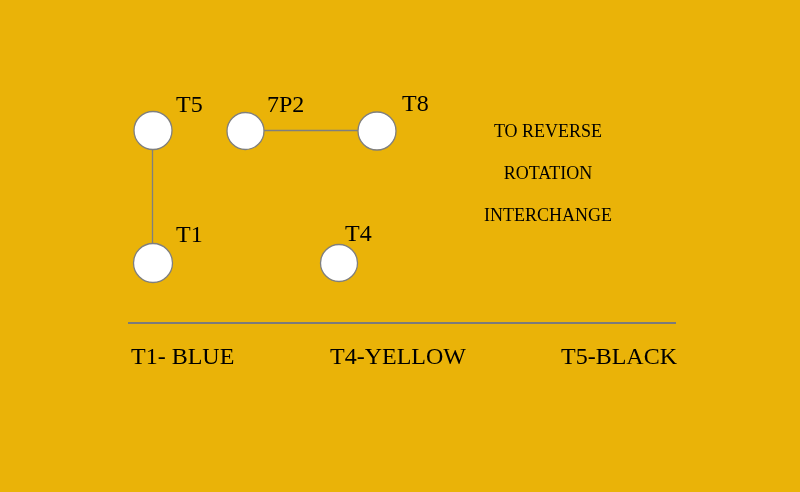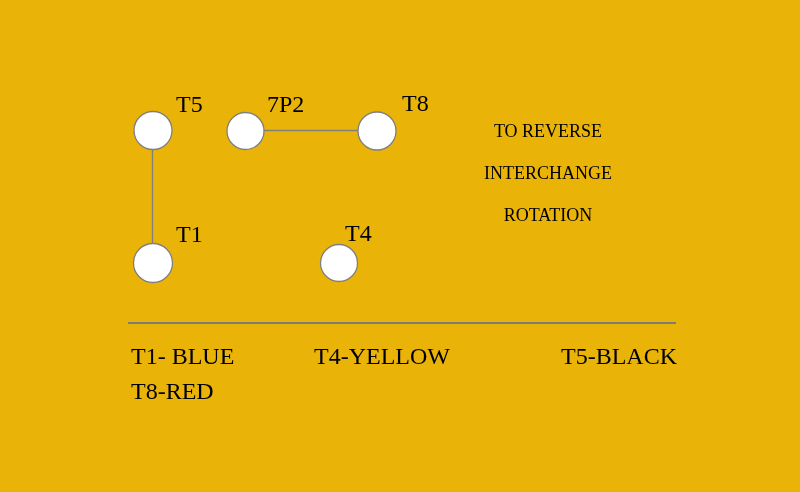--- a/index.html
+++ b/index.html
@@ -53,21 +53,21 @@
   }
   .legend-col {
     position: absolute;
     top: 339px;
     font-size: 24px;
     line-height: 35px;
     white-space: nowrap;
     color: #000000;
   }
   .legend-left   { left: 131px; text-align: left; }
-  .legend-middle { left: 314px; text-align: left; }
+  .legend-middle { left: 330px; text-align: left; }
   .legend-right  { right: 123px; text-align: center; }
 </style>
 </head>
 <body>
 
 <div class="stage">
 
   <svg class="diagram-svg" viewBox="0 0 800 492" xmlns="http://www.w3.org/2000/svg">
 
     <line x1="152.5" y1="149" x2="152.5" y2="244.5" stroke="#7f7f7f" stroke-width="1.3"></line>
@@ -81,29 +81,28 @@
   </svg>
 
   <div class="terminal-label" style="left:176px; top:92px;">T5</div>
   <div class="terminal-label" style="left:176px; top:222px;">T1</div>
   <div class="terminal-label" style="left:267px; top:92px;">7P2</div>
   <div class="terminal-label" style="left:402px; top:91px;">T8</div>
   <div class="terminal-label" style="left:345px; top:221px;">T4</div>
 
   <div class="note-block">
     <div class="note-line">TO REVERSE</div>
+    <div class="note-line">ROTATION</div>
     <div class="note-line">INTERCHANGE</div>
-    <div class="note-line">ROTATION</div>
   </div>
 
   <div class="divider"></div>
 
   <div class="legend-col legend-left">
     <div>T1- BLUE</div>
-    <div>T8-RED</div>
   </div>
   <div class="legend-col legend-middle">
     <div>T4-YELLOW</div>
   </div>
   <div class="legend-col legend-right">
     <div>T5-BLACK</div>
   </div>
 
 </div>
 

